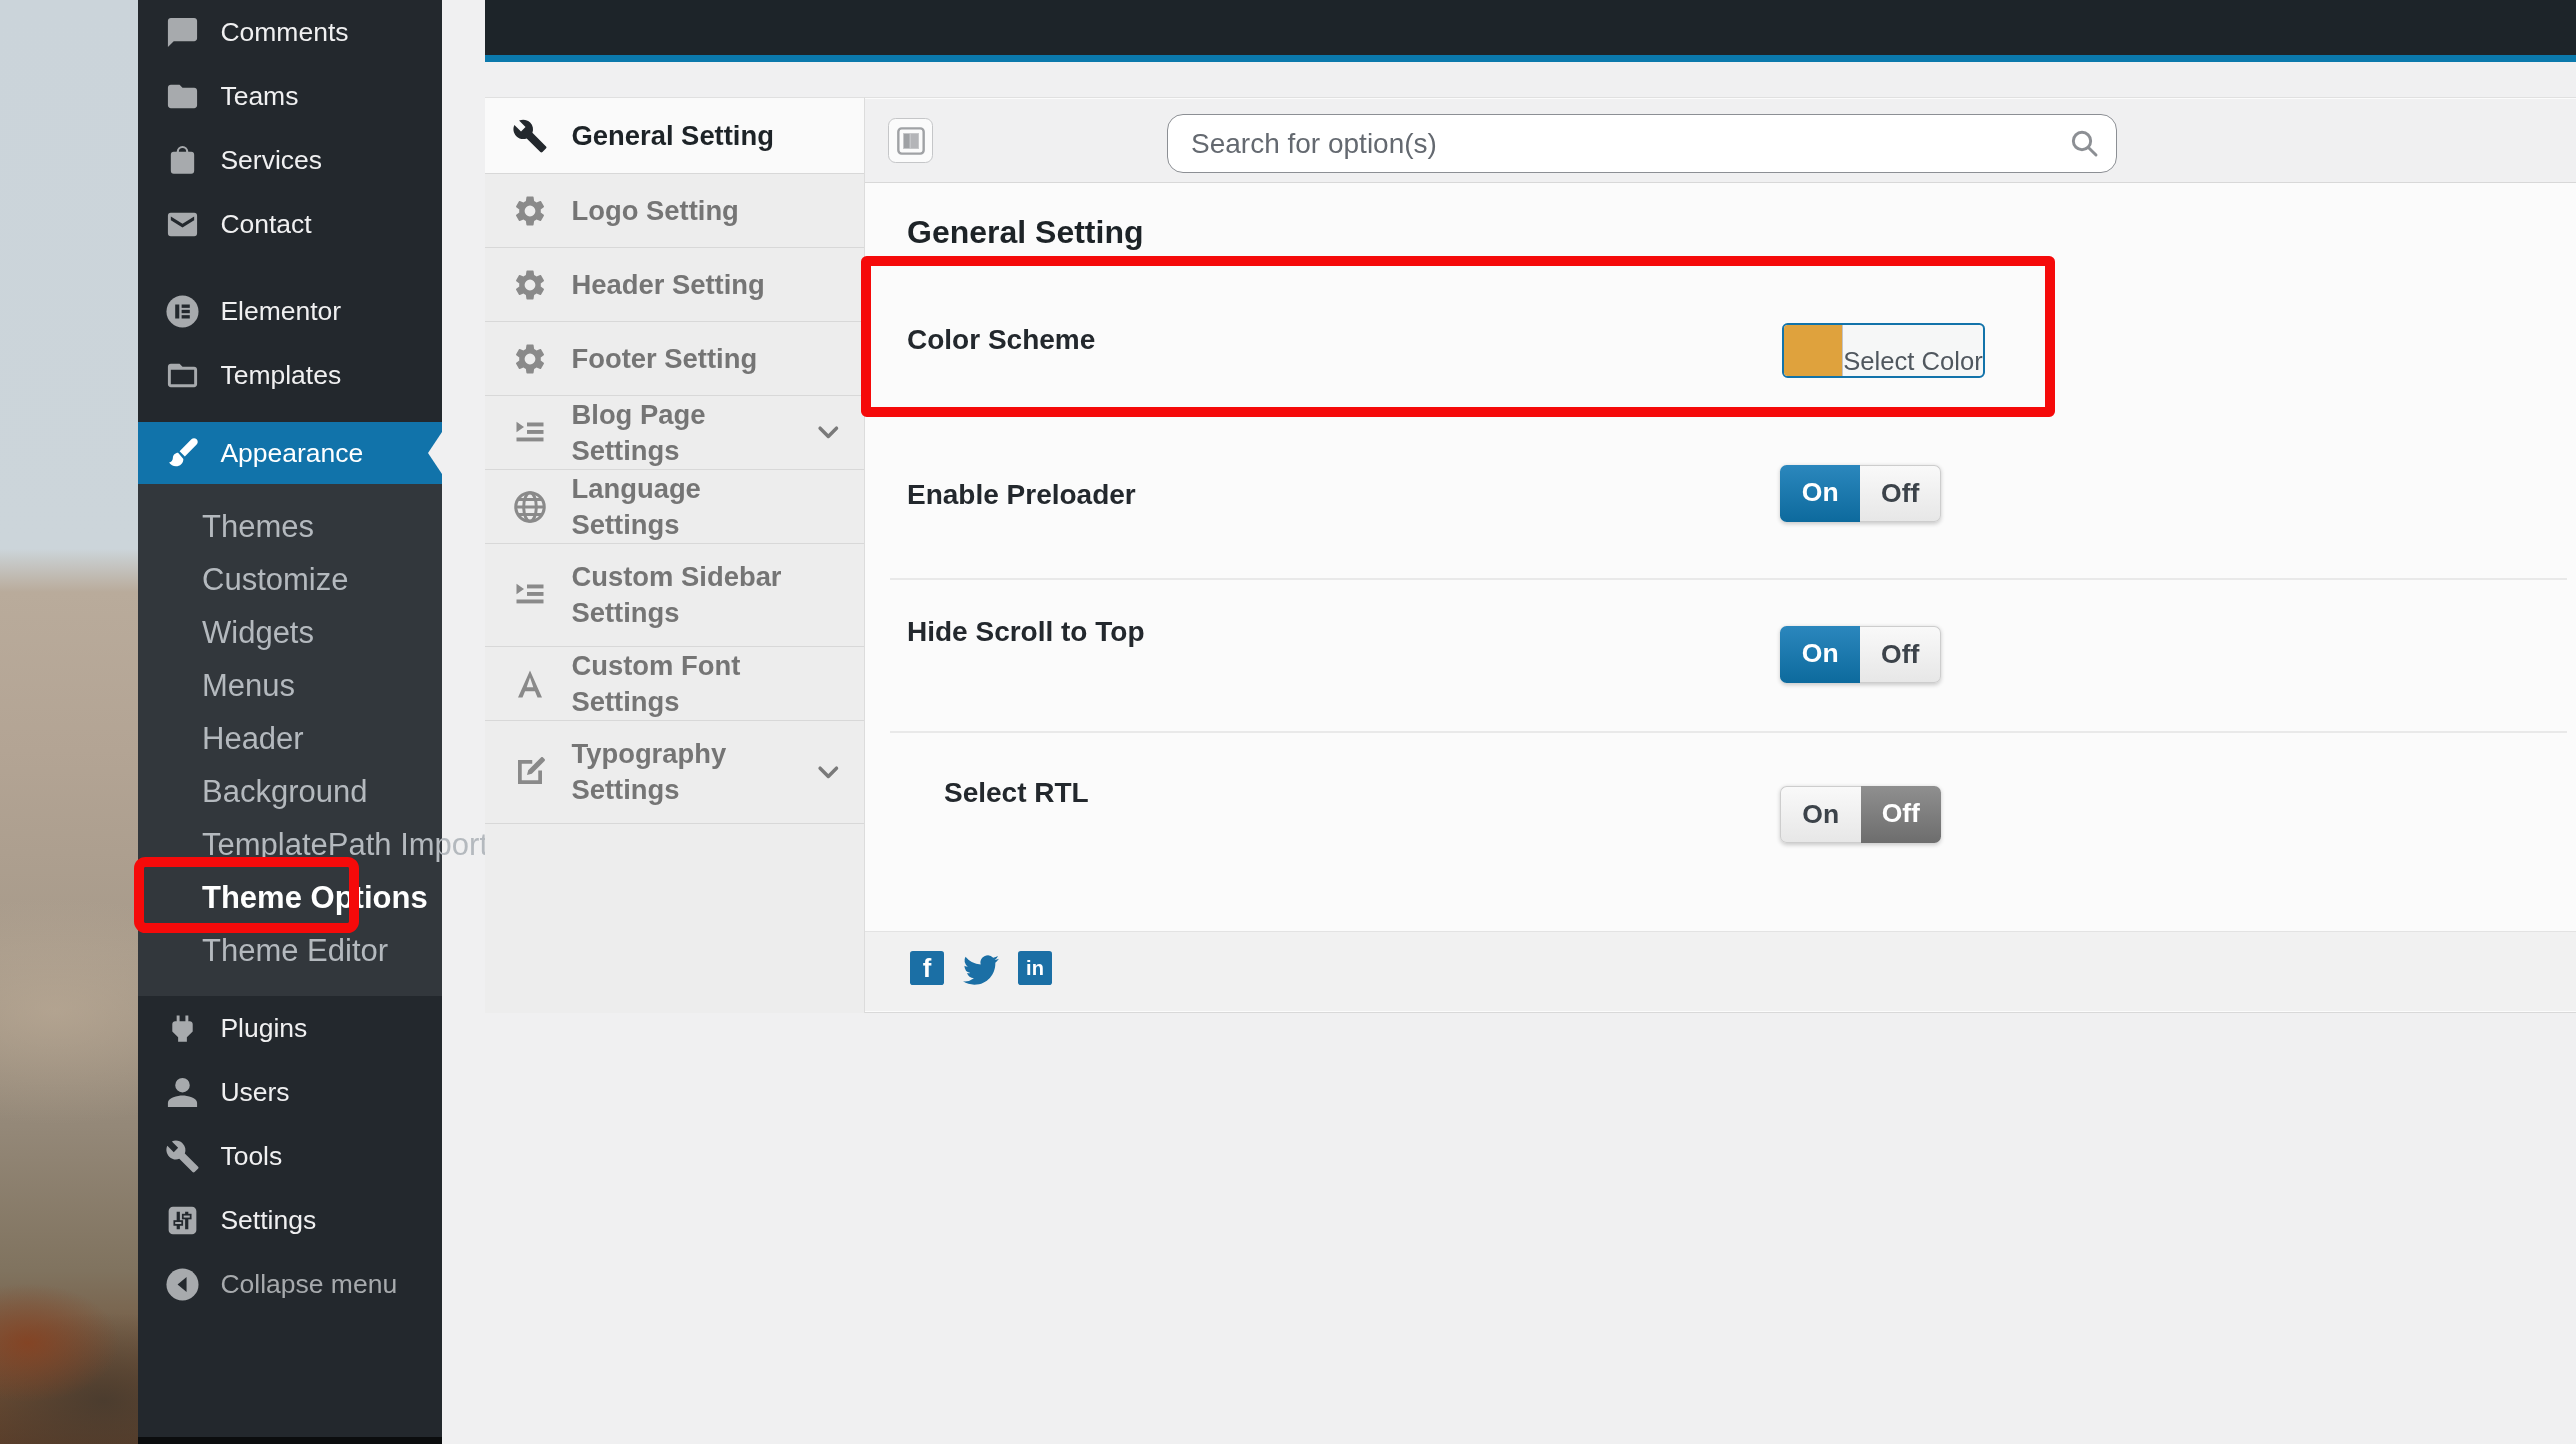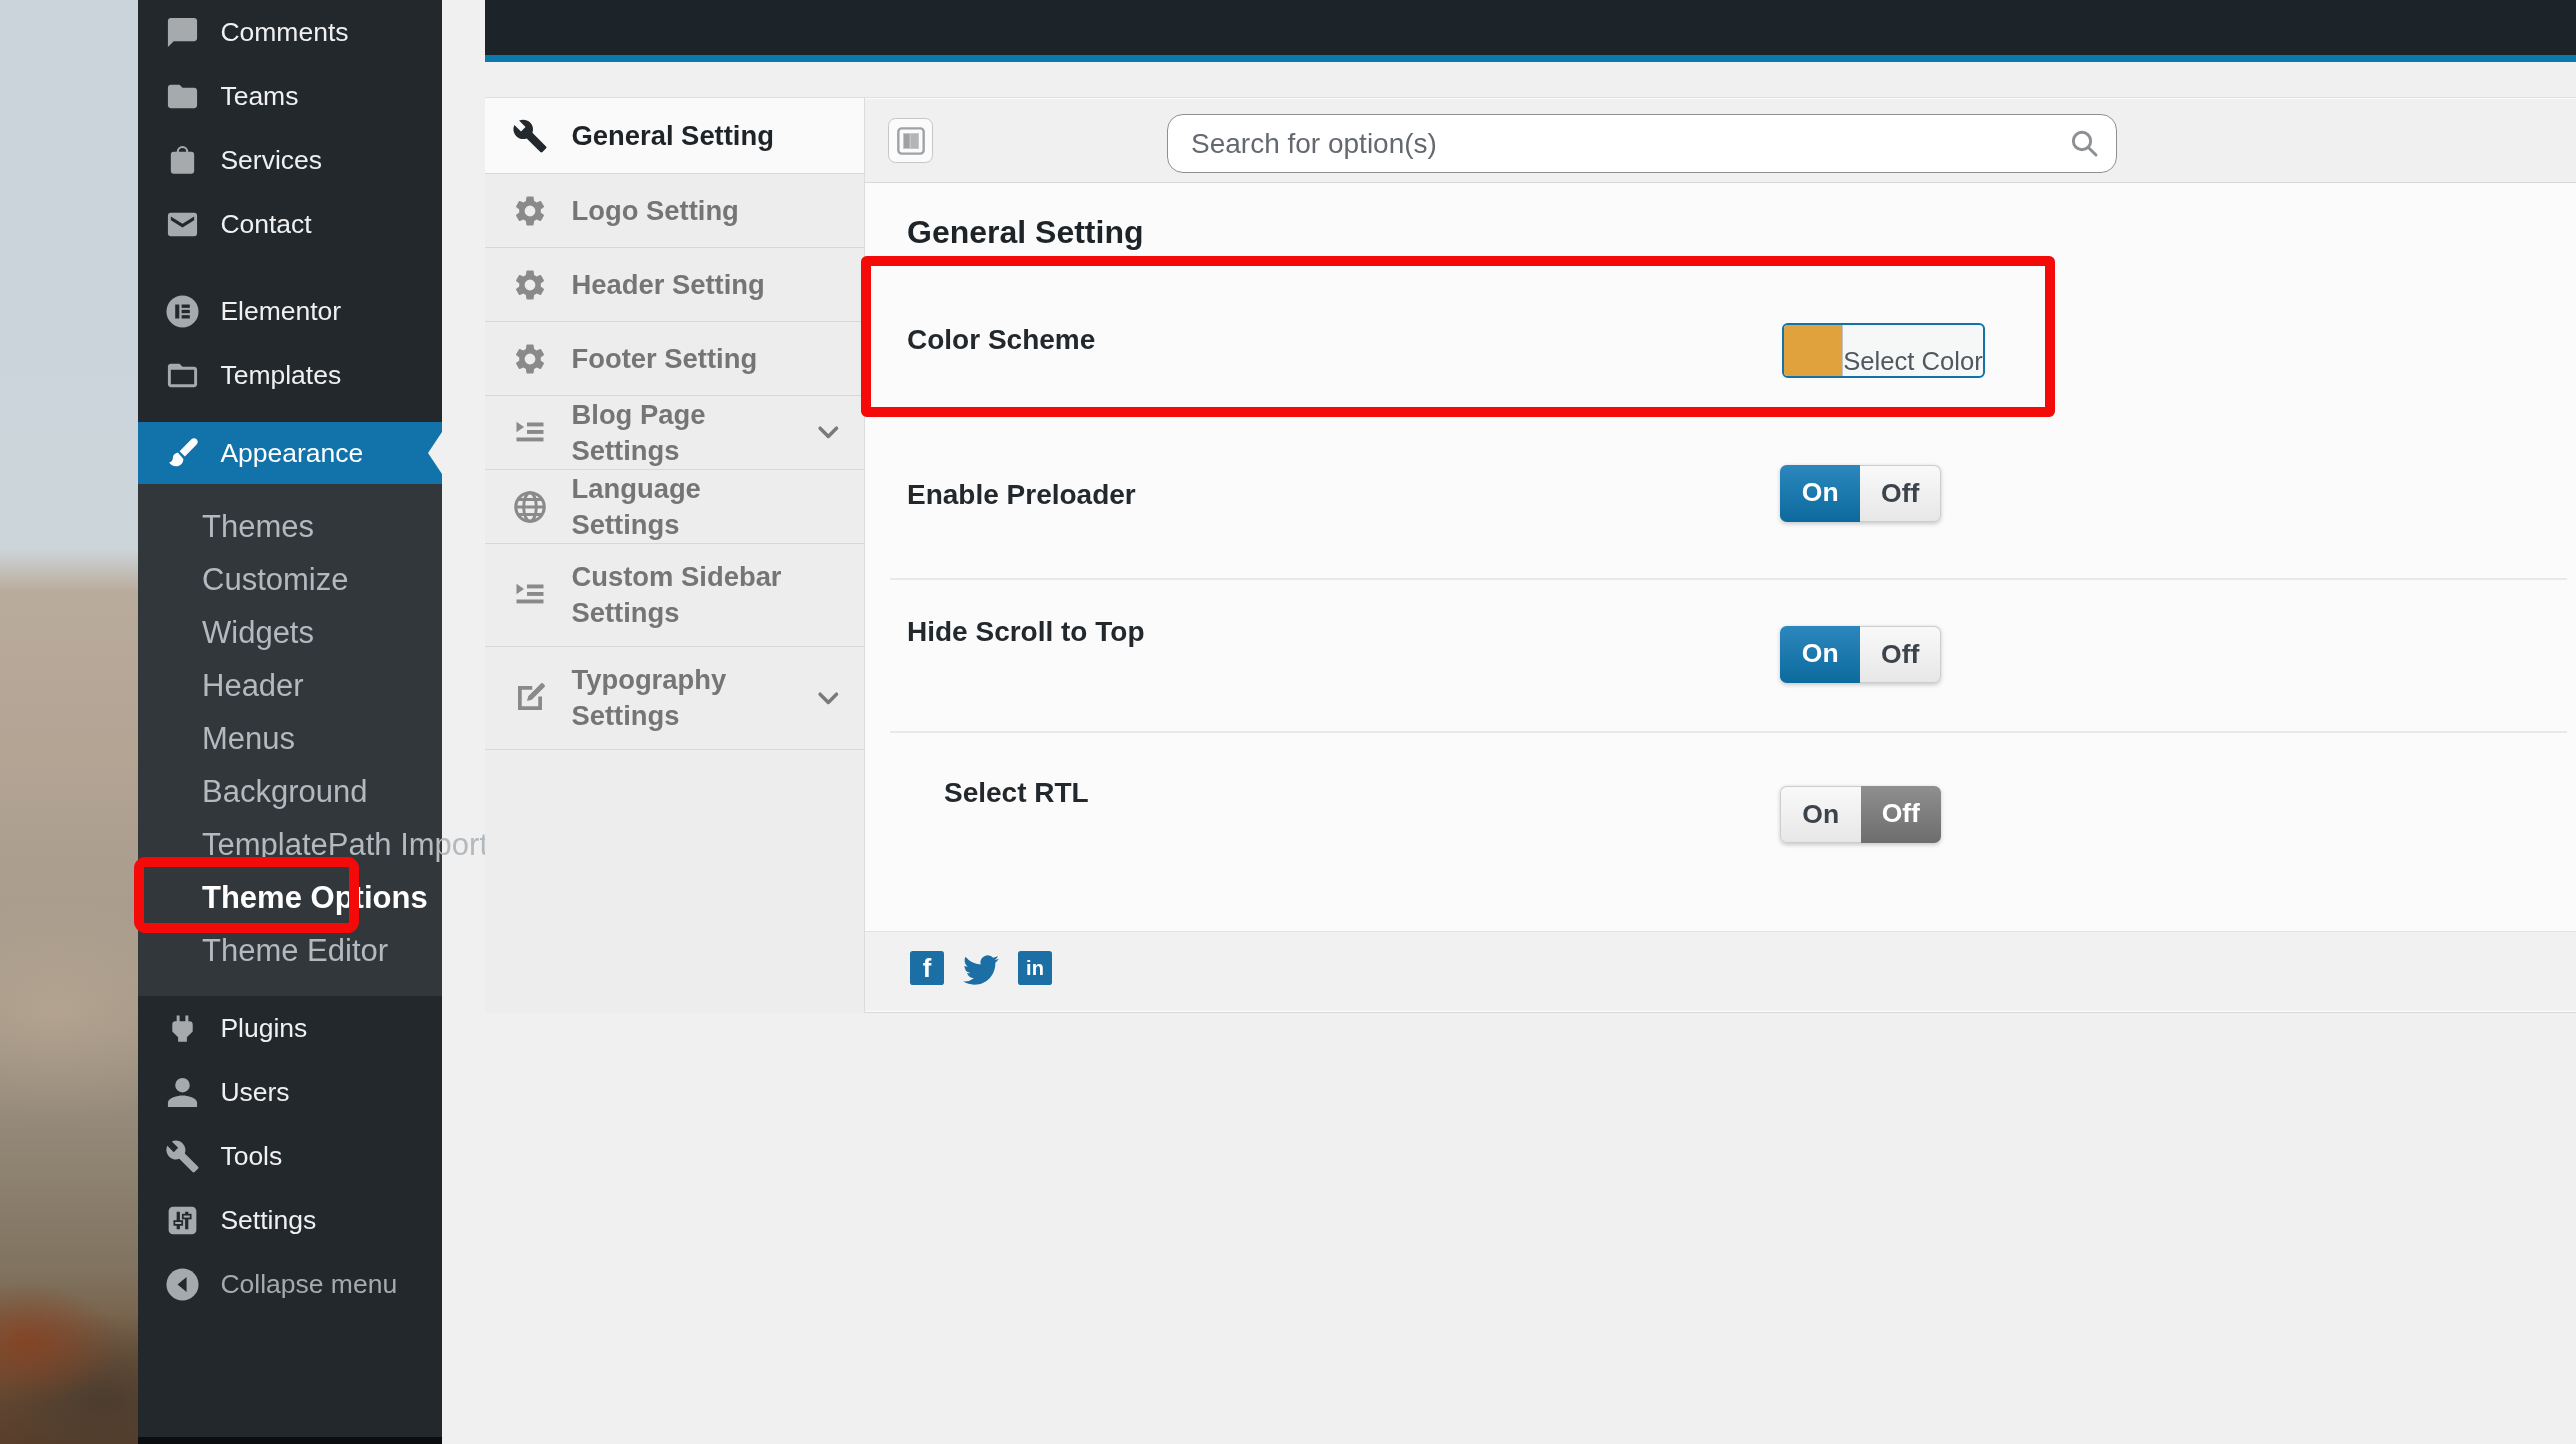--- a/index.html
+++ b/index.html
@@ -209,22 +209,22 @@
   <div class="srow appearance">
     <svg viewBox="0 0 37 37" width="35" height="35">
         <use href="#i-brush"></use>
       </svg>
     <span class="lbl">Appearance</span>
   </div>
   <div class="submenu">
     <div class="subitem">Themes</div>
     <div class="subitem">Customize</div>
     <div class="subitem">Widgets</div>
+    <div class="subitem">Menus</div>
     <div class="subitem">Header</div>
-    <div class="subitem">Menus</div>
     <div class="subitem">Background</div>
     <div class="subitem">TemplatePath Import</div>
     <div class="subitem active">Theme Options</div>
     <div class="subitem">Theme Editor</div>
   </div>
   <div class="srow">
     <svg viewBox="0 0 37 37" width="35" height="35">
         <use href="#i-plug"></use>
       </svg>
     <span class="lbl">Plugins</span>
@@ -305,20 +305,26 @@
       <ellipse cx="12" cy="12" rx="4.2" ry="9.5" fill="none" stroke="#8a8a8a" stroke-width="2"></ellipse>
       <path d="M2.5 12h19M4 7h16M4 17h16" stroke="#8a8a8a" stroke-width="2" fill="none"></path>
     </svg>
     <span class="label">Language Settings</span>
   </div>
   <div class="tab twolines">
     <svg viewBox="0 0 38 38" width="36" height="36">
         <use href="#i-list"></use>
       </svg>
     <span class="label">Custom Sidebar Settings</span>
+  </div>
+  <div class="tab">
+    <svg viewBox="0 0 38 38" width="36" height="36">
+        <use href="#i-font-a"></use>
+      </svg>
+    <span class="label">Custom Font Settings</span>
   </div>
   <div class="tab twolines">
     <svg viewBox="0 0 38 38" width="36" height="36">
         <use href="#i-edit"></use>
       </svg>
     <span class="label">Typography Settings</span>
     <svg class="chev" viewBox="0 0 26 26" width="24.6" height="24.6">
         <use href="#i-chevron"></use>
       </svg>
   </div>

